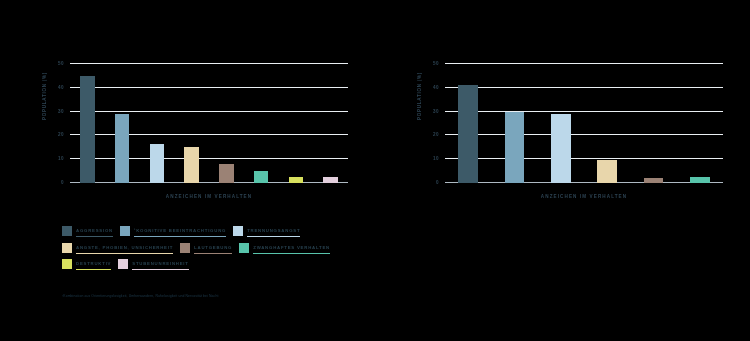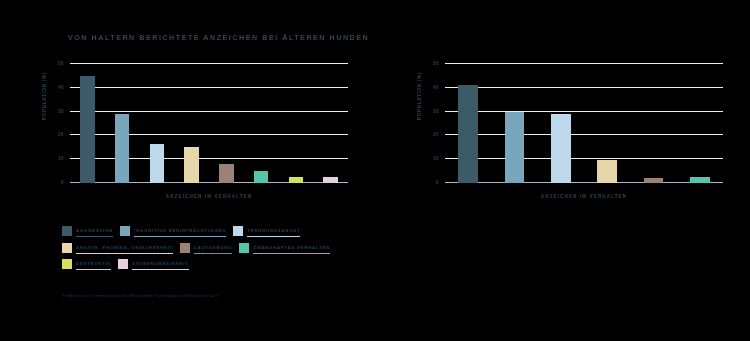--- a/index.html
+++ b/index.html
@@ -107,21 +107,20 @@
     white-space: nowrap;
   }
   .panel-left .footnote { left: 62px; top: 294px; }
 </style>
 </head>
 <body>
 
 <div class="page">
 
   <div class="panel panel-left">
-    <div class="chart-title">VON HALTERN BERICHTETE ANZEICHEN BEI ÄLTEREN HUNDEN</div>
     <div class="plot-wrap">
       <div class="ylabel">POPULATION (%)</div>
       <div class="axis-area" id="axis-dogs">
           <div class="gridline" style="bottom: 100%;">
             <span class="ytick">50</span>
           </div>
           <div class="gridline" style="bottom: 80%;">
             <span class="ytick">40</span>
           </div>
           <div class="gridline" style="bottom: 60%;">

